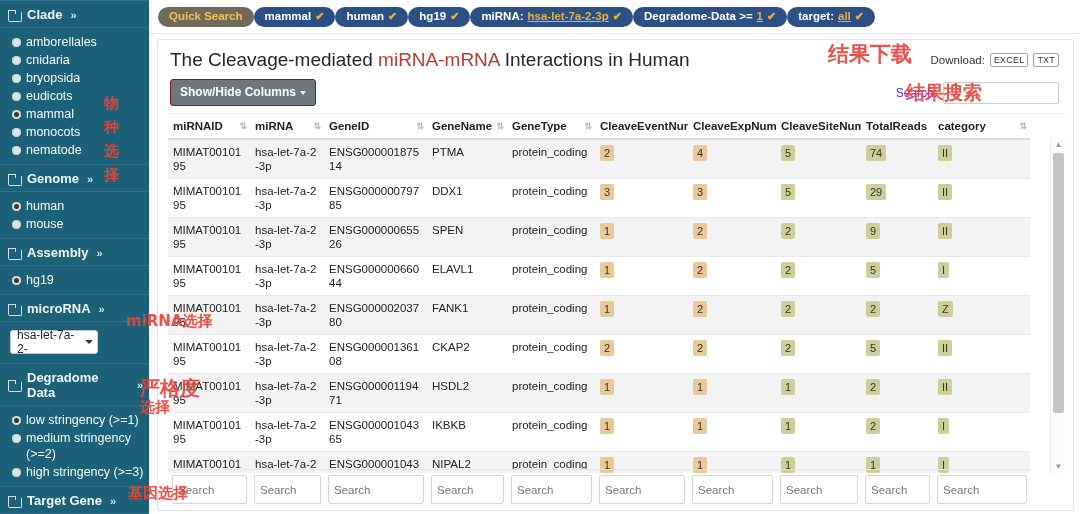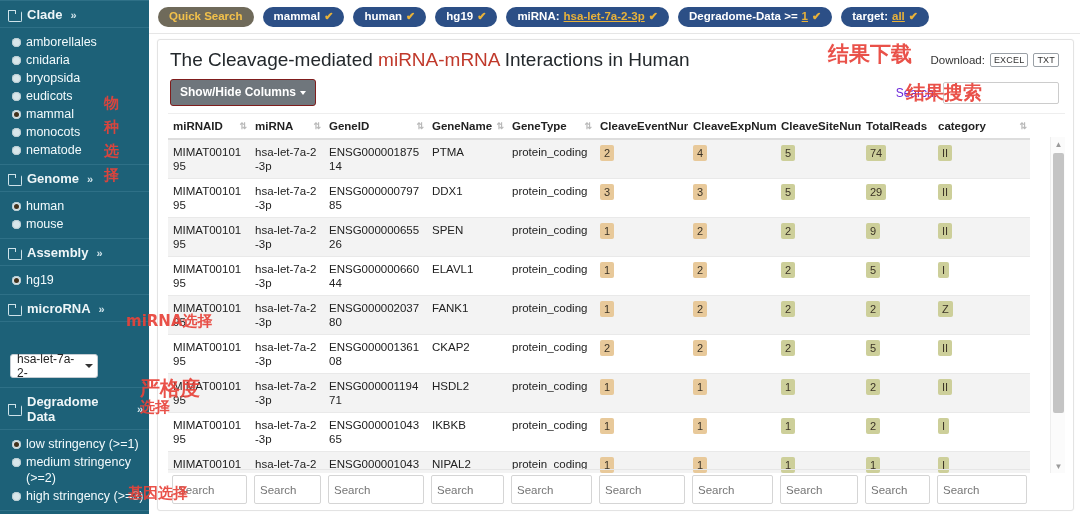--- a/index.html
+++ b/index.html
@@ -52,42 +52,42 @@
   .rdo {
     flex:0 0 9px; width:9px; height:9px; border-radius:50%;
     background:#d8e6ea; margin-top:4px; position:relative;
     box-shadow: inset 0 0 0 1px #b9cdd3;
   }
   .rdo.on::after{
     content:""; position:absolute; left:2px; top:2px; width:5px; height:5px;
     border-radius:50%; background:#43321d;
   }
 
-  .mirna-select-wrap { padding: 8px 8px 9px 10px; margin-top: 24px; }
+  .mirna-select-wrap { padding: 8px 8px 9px 10px; }
   .mirna-select {
     width: 88px; height: 24px;
     background:#ffffff; border:1px solid #c4ccd2; border-radius:3px;
     color:#222; font-size:12px; display:flex; align-items:center;
     padding: 0 4px 0 6px; justify-content:space-between;
   }
   .caret-dn { width:0;height:0;border-left:4px solid transparent;border-right:4px solid transparent;border-top:4px solid #333; }
 
   
   .cn {
     position:absolute; color:#e8433a; font-weight:bold;
     font-family:"DejaVu Sans", sans-serif;
     pointer-events:none; opacity:.92;
   }
 
   
   .main { flex:1 1 auto; height:514px; background:#ffffff; position:relative; overflow:hidden; }
 
   .filterbar {
     height: 34px; background:#fff; display:flex; align-items:center;
-    gap: 9px; padding: 0 8px 0 9px; border-bottom:1px solid #e6e6e6;
+    padding: 0 8px 0 9px; border-bottom:1px solid #e6e6e6;
   }
   .pill {
     border-radius: 11px; padding: 3px 11px 4px 11px;
     font-size: 11.5px; font-weight: bold; white-space:nowrap;
     display:flex; align-items:center; gap:4px;
     line-height:13px;
   }
   .pill.quick { background:#6f6a5a; color:#f2c14b; }
   .pill.blue { background:#2c4f86; color:#ffffff; }
   .pill .val { color:#e8b23a; text-decoration:underline; font-weight:bold;}

